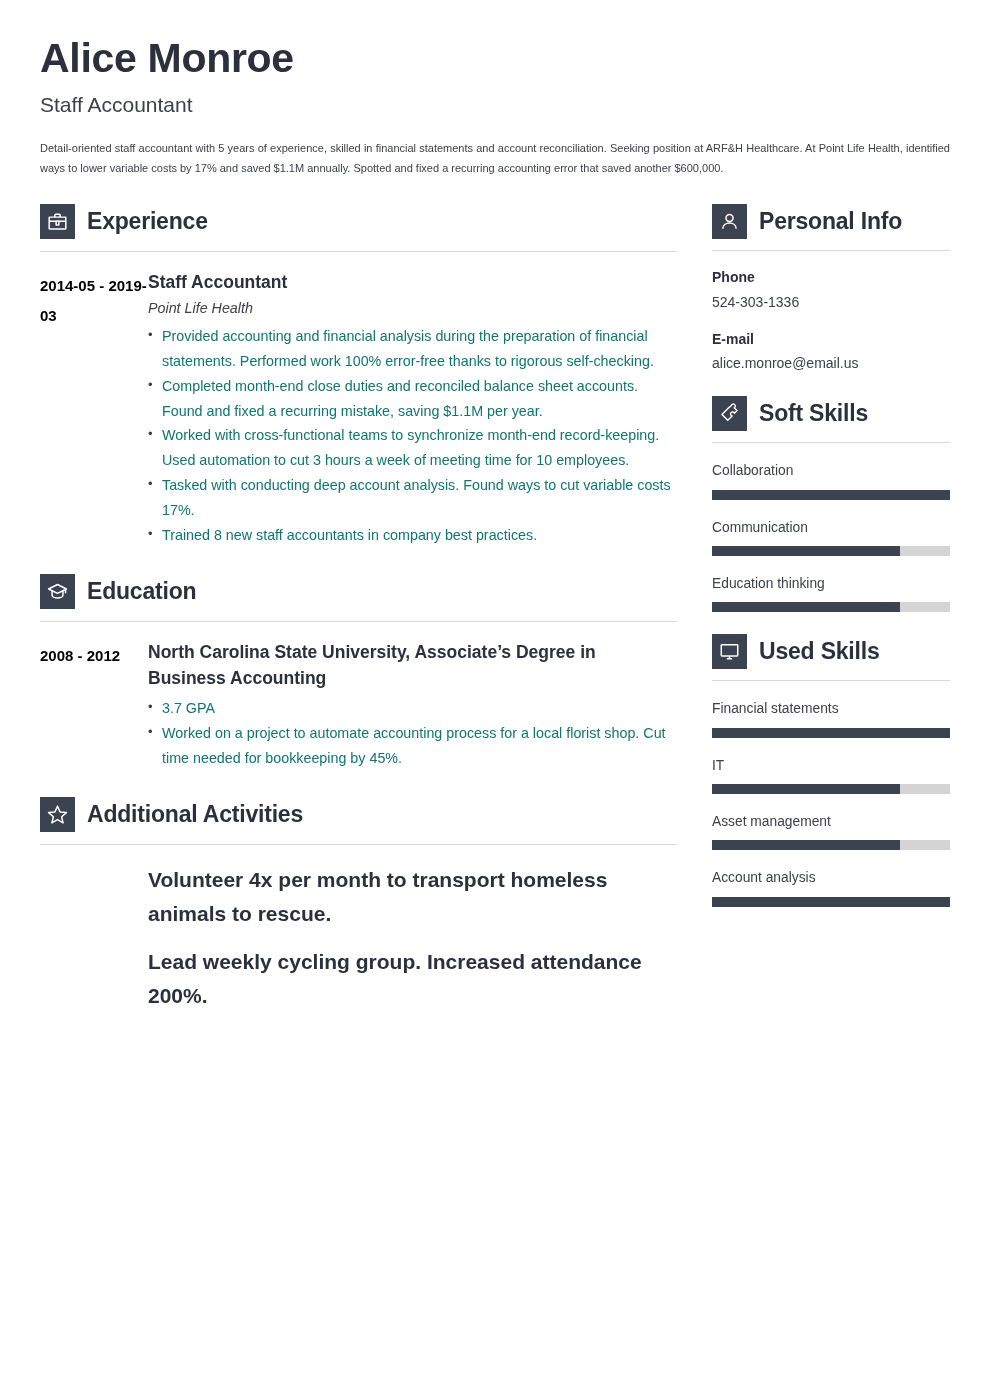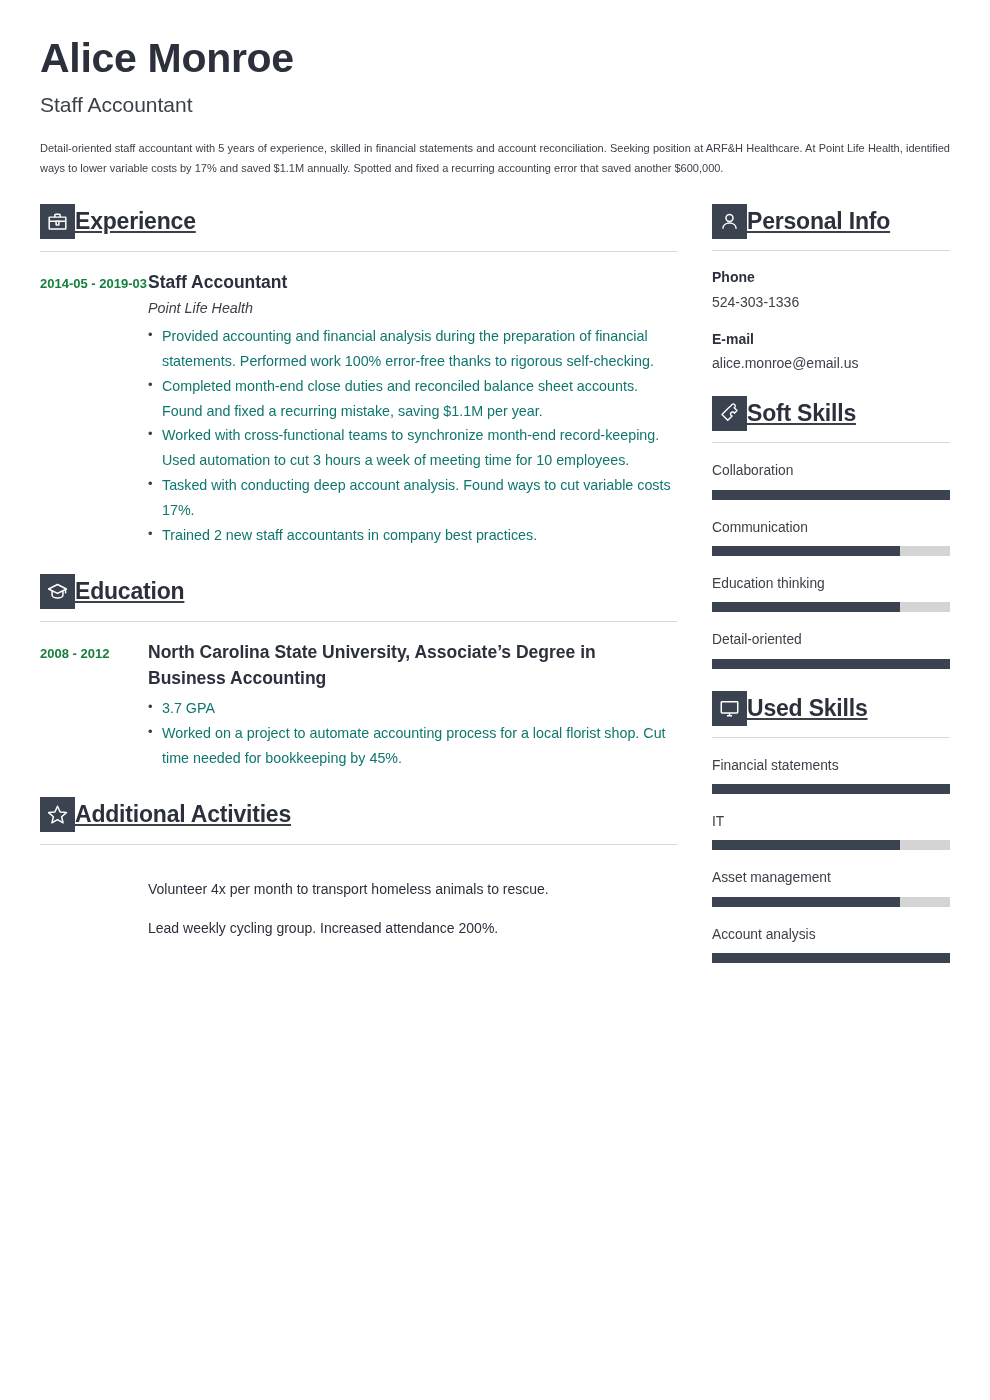--- a/index.html
+++ b/index.html
@@ -59,23 +59,22 @@
   .col-right {
     width: 238px;
     flex: 0 0 238px;
   }
 
   
   .section { margin-bottom: 6px; }
   .section-head {
     display: flex;
     align-items: center;
-    gap: 0;
+    gap: 12px;
     margin-bottom: 0;
-    text-decoration: underline;
   }
   .sec-icon {
     width: 35px;
     height: 35px;
     background: #3b4250;
     flex: 0 0 35px;
     display: flex;
     align-items: center;
     justify-content: center;
   }
@@ -97,23 +96,23 @@
 
   
   .entry {
     display: flex;
     align-items: flex-start;
     margin-top: 17px;
   }
   .entry-date {
     width: 108px;
     flex: 0 0 108px;
-    font-size: 13px;
-    font-weight: bold;
-    color: #15803d;
+    font-size: 15px;
+    font-weight: bold;
+    color: #000000;
     line-height: 1.95;
     padding-top: 2px;
   }
   .entry-body { flex: 1 1 auto; }
   .entry-title {
     font-size: 17.5px;
     font-weight: bold;
     color: #2b303c;
     line-height: 1.5;
     margin: 0 0 2px 0;
@@ -141,25 +140,25 @@
   ul.bullets li::before {
     content: "\2022";
     position: absolute;
     left: 0;
     top: 0;
     color: #3c4049;
     font-size: 13px;
   }
 
   .activity {
-    font-size: 14px;
-    font-weight: normal;
+    font-size: 21px;
+    font-weight: bold;
     color: #2b303c;
     line-height: 1.62;
-    margin: 16px 0 14px 0;
+    margin: 1px 0 14px 0;
   }
   .activity:last-child { margin-bottom: 0; }
 
   
   .info-label {
     font-size: 14px;
     font-weight: bold;
     color: #2b303c;
     margin: 17px 0 4px 0;
     line-height: 1.4;
@@ -222,21 +221,21 @@
         <div class="entry">
           <div class="entry-date">2014-05 - 2019-03</div>
           <div class="entry-body">
             <div class="entry-title">Staff Accountant</div>
             <div class="entry-sub">Point Life Health</div>
             <ul class="bullets">
               <li>Provided accounting and financial analysis during the preparation of financial statements. Performed work 100% error-free thanks to rigorous self-checking.</li>
               <li>Completed month-end close duties and reconciled balance sheet accounts. Found and fixed a recurring mistake, saving $1.1M per year.</li>
               <li>Worked with cross-functional teams to synchronize month-end record-keeping. Used automation to cut 3 hours a week of meeting time for 10 employees.</li>
               <li>Tasked with conducting deep account analysis. Found ways to cut variable costs 17%.</li>
-              <li>Trained 2 new staff accountants in company best practices.</li>
+              <li>Trained 8 new staff accountants in company best practices.</li>
             </ul>
           </div>
         </div>
       </div>
 
       <div class="section" style="margin-top:26px;">
         <div class="section-head">
           <span class="sec-icon">
             <svg width="21" height="21" viewBox="0 0 24 24" fill="none" stroke="#ffffff" stroke-width="1.7" stroke-linejoin="round">
               <path d="M12 4 1.8 9.1 12 14.2l10.2-5.1L12 4z"></path>
@@ -327,26 +326,20 @@
           <div class="skill-track">
             <div class="skill-fill" style="width: 79%;"></div>
           </div>
         </div>
         <div class="skill">
           <div class="skill-name">Education thinking</div>
           <div class="skill-track">
             <div class="skill-fill" style="width: 79%;"></div>
           </div>
         </div>
-        <div class="skill">
-          <div class="skill-name">Detail-oriented</div>
-          <div class="skill-track">
-            <div class="skill-fill" style="width: 100%;"></div>
-          </div>
-        </div>
       </div>
 
       <div class="right-section">
         <div class="section-head">
           <span class="sec-icon">
             <svg width="21" height="21" viewBox="0 0 24 24" fill="none" stroke="#ffffff" stroke-width="1.7">
               <rect x="2.6" y="4.2" width="18.8" height="13" rx="0.8"></rect>
               <path d="M9 20.3h6M12 17.2v3.1"></path>
             </svg>
           </span>

